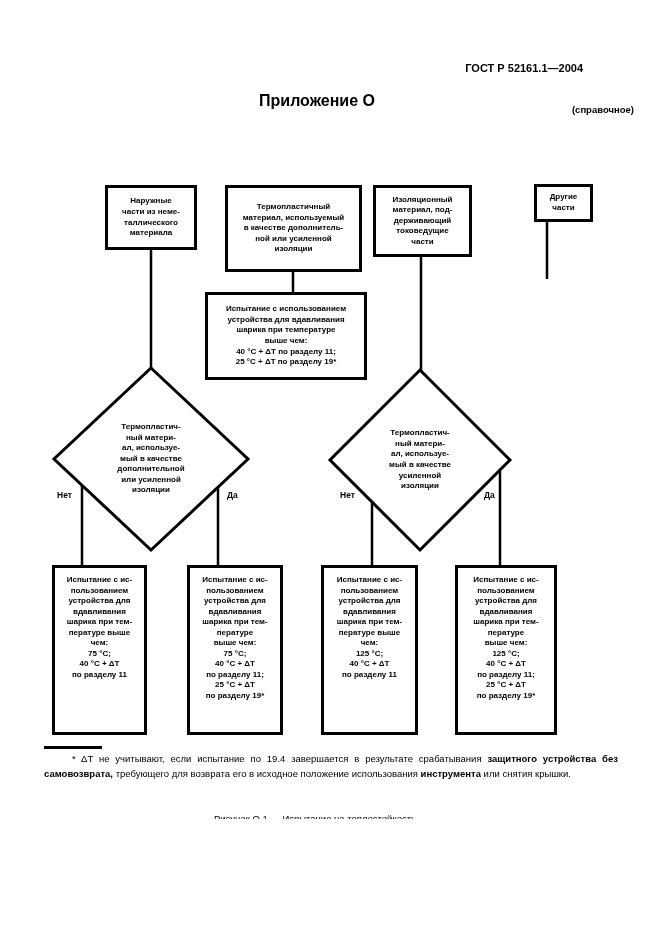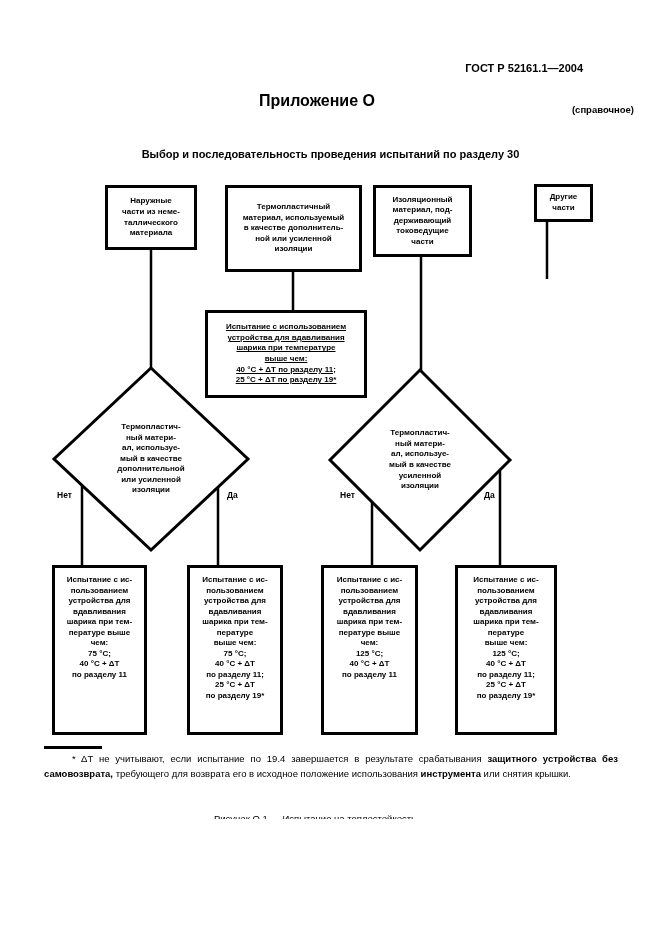--- a/index.html
+++ b/index.html
@@ -34,21 +34,20 @@
   .pagenum{position:absolute;left:558px;top:841px;font-size:10.5px;}
 </style>
 </head>
 <body>
 
 <div class="page">
 
   <div class="hdr">ГОСТ Р 52161.1—2004</div>
   <div class="annex">Приложение О</div>
   <div class="annex-sub">(справочное)</div>
-  <div class="fig-title">Выбор и последовательность проведения испытаний по разделу 30</div>
 
   <svg class="connectors" width="661" height="936" viewBox="0 0 661 936">
     <line x1="151" y1="249" x2="151" y2="369" stroke="#000" stroke-width="2.5"></line>
     <line x1="293" y1="271" x2="293" y2="311" stroke="#000" stroke-width="2.5"></line>
     <line x1="421" y1="256" x2="421" y2="371" stroke="#000" stroke-width="2.5"></line>
     <line x1="547" y1="221" x2="547" y2="279" stroke="#000" stroke-width="2.5"></line>
     <polygon points="151,368 248,459 151,550 54,459" fill="#fff" stroke="#000" stroke-width="3"></polygon>
     <polygon points="420,370 510,460 420,550 330,460" fill="#fff" stroke="#000" stroke-width="3"></polygon>
     <line x1="82" y1="485" x2="82" y2="567" stroke="#000" stroke-width="2.5"></line>
     <line x1="218" y1="487" x2="218" y2="567" stroke="#000" stroke-width="2.5"></line>
@@ -70,21 +69,21 @@
   <div class="node" style="left:373px;top:185px;width:99px;height:72px;">Изоляционный
 материал, под-
 держивающий
 токоведущие
 части</div>
 
   <div class="node" style="left:518px;top:184px;width:59px;height:38px;margin-left:16px;">Другие
 части</div>
 
 
-  <div class="node" style="left:205px;top:310px;width:162px;height:88px;text-decoration:underline;">Испытание с использованием
+  <div class="node" style="left:205px;top:292px;width:162px;height:88px;">Испытание с использованием
 устройства для вдавливания
 шарика при температуре
 выше чем:
 40 °С + ΔT по разделу 11;
 25 °С + ΔT по разделу 19*</div>
 
   <div class="dtext" style="left:81px;top:414px;width:140px;height:90px;">Термопластич-
 ный матери-
 ал, используе-
 мый в качестве

